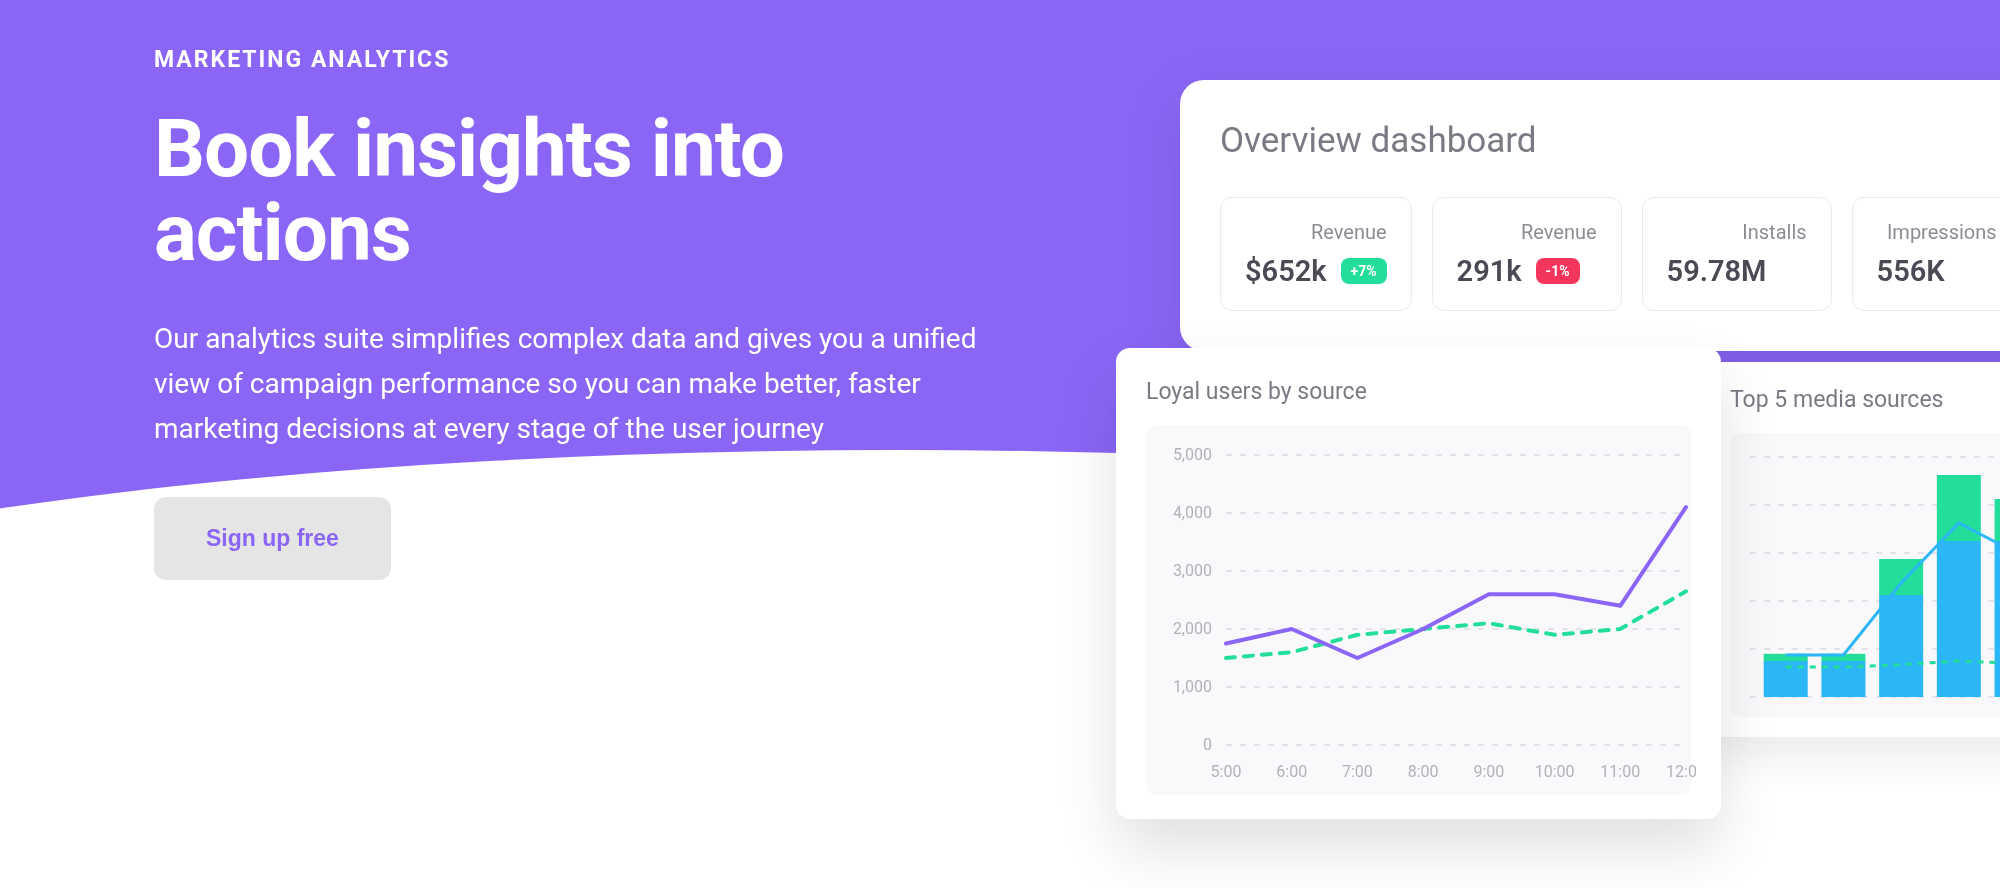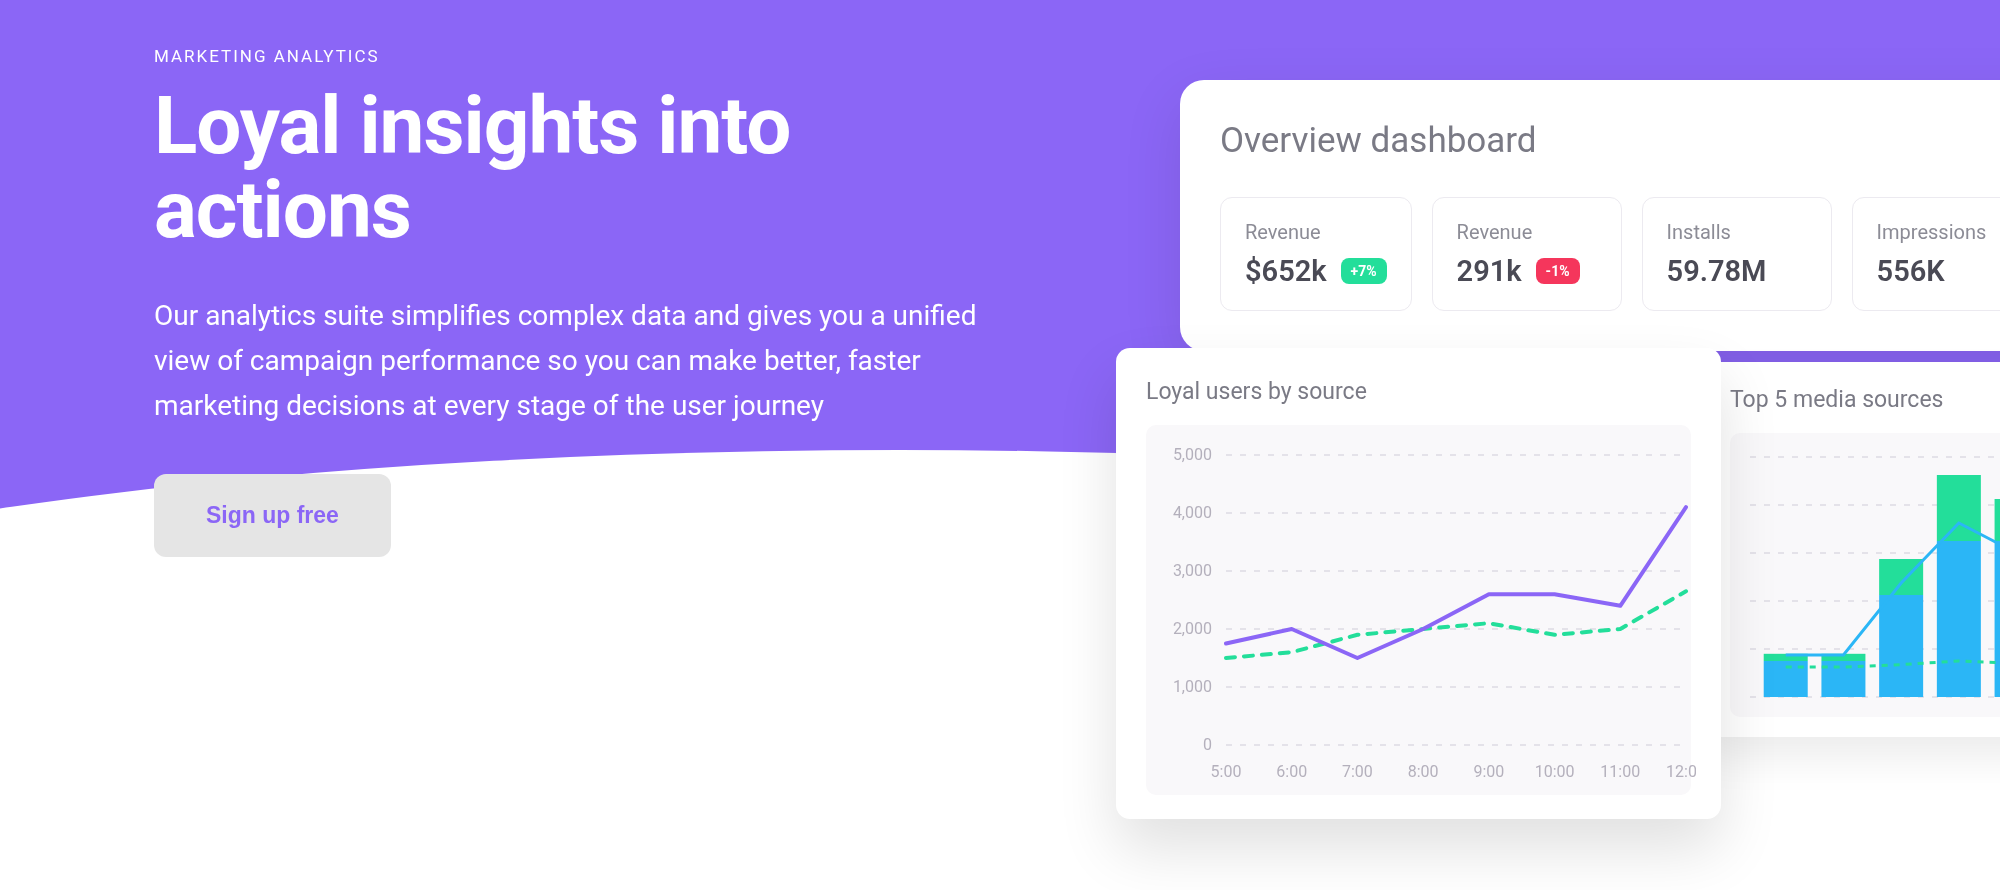--- a/index.html
+++ b/index.html
@@ -28,24 +28,24 @@
   }
   .hero-text {
     position: absolute;
     top: 46px;
     left: 154px;
     z-index: 2;
     color: #fff;
     width: 900px;
   }
   .eyebrow {
-    font-size: 17px;
-    font-weight: 400;
+    font-size: 23px;
+    font-weight: 700;
     letter-spacing: 2px;
-    margin-bottom: 18px;
+    margin-bottom: 34px;
   }
   .headline {
     font-size: 80px;
     font-weight: 700;
     line-height: 1.05;
     margin-bottom: 40px;
     letter-spacing: -1px;
   }
   .subhead {
     font-size: 28px;
@@ -102,21 +102,21 @@
     border-radius: 12px;
     padding: 22px 24px;
     flex: 0 0 auto;
     min-width: 190px;
     display: flex;
     flex-direction: column;
     gap: 10px;
     position: relative;
   }
   .stat-card:nth-child(4) { min-width: 170px; }
-  .stat-label { font-size: 20px; color: #8c8c96; }
+  .stat-label { font-size: 20px; color: #8c8c96; text-align: right; }
   .stat-row2 { display: flex; align-items: center; gap: 14px; }
   .stat-value { font-size: 29px; font-weight: 600; color: #4a4a55; }
   .badge {
     padding: 5px 10px;
     border-radius: 8px;
     font-size: 14px;
     font-weight: 700;
     color: #fff;
   }
   .badge-up { background: #23DE9A; }
@@ -168,21 +168,21 @@
   .bar-svg .line-blue { stroke: #2BB6F6; stroke-width: 3; fill: none; }
   .bar-svg .line-green2 { stroke: #23DE9A; stroke-width: 3; fill: none; stroke-dasharray: 6 6; }
 </style>
 </head>
 <body>
 
 <div class="hero-bg"></div>
 
 <div class="hero-text">
   <div class="eyebrow">MARKETING ANALYTICS</div>
-  <h1 class="headline">Loyal insights into actions</h1>
+  <h1 class="headline">Book insights into actions</h1>
   <p class="subhead">Our analytics suite simplifies complex data and gives you a unified view of campaign performance so you can make better, faster marketing decisions at every stage of the user journey</p>
   <div class="cta-row">
     <button class="btn-primary">Sign up free</button>
     <a class="btn-link">
       <span>Book a demo</span>
       <span>→</span>
     </a>
   </div>
 </div>
 

